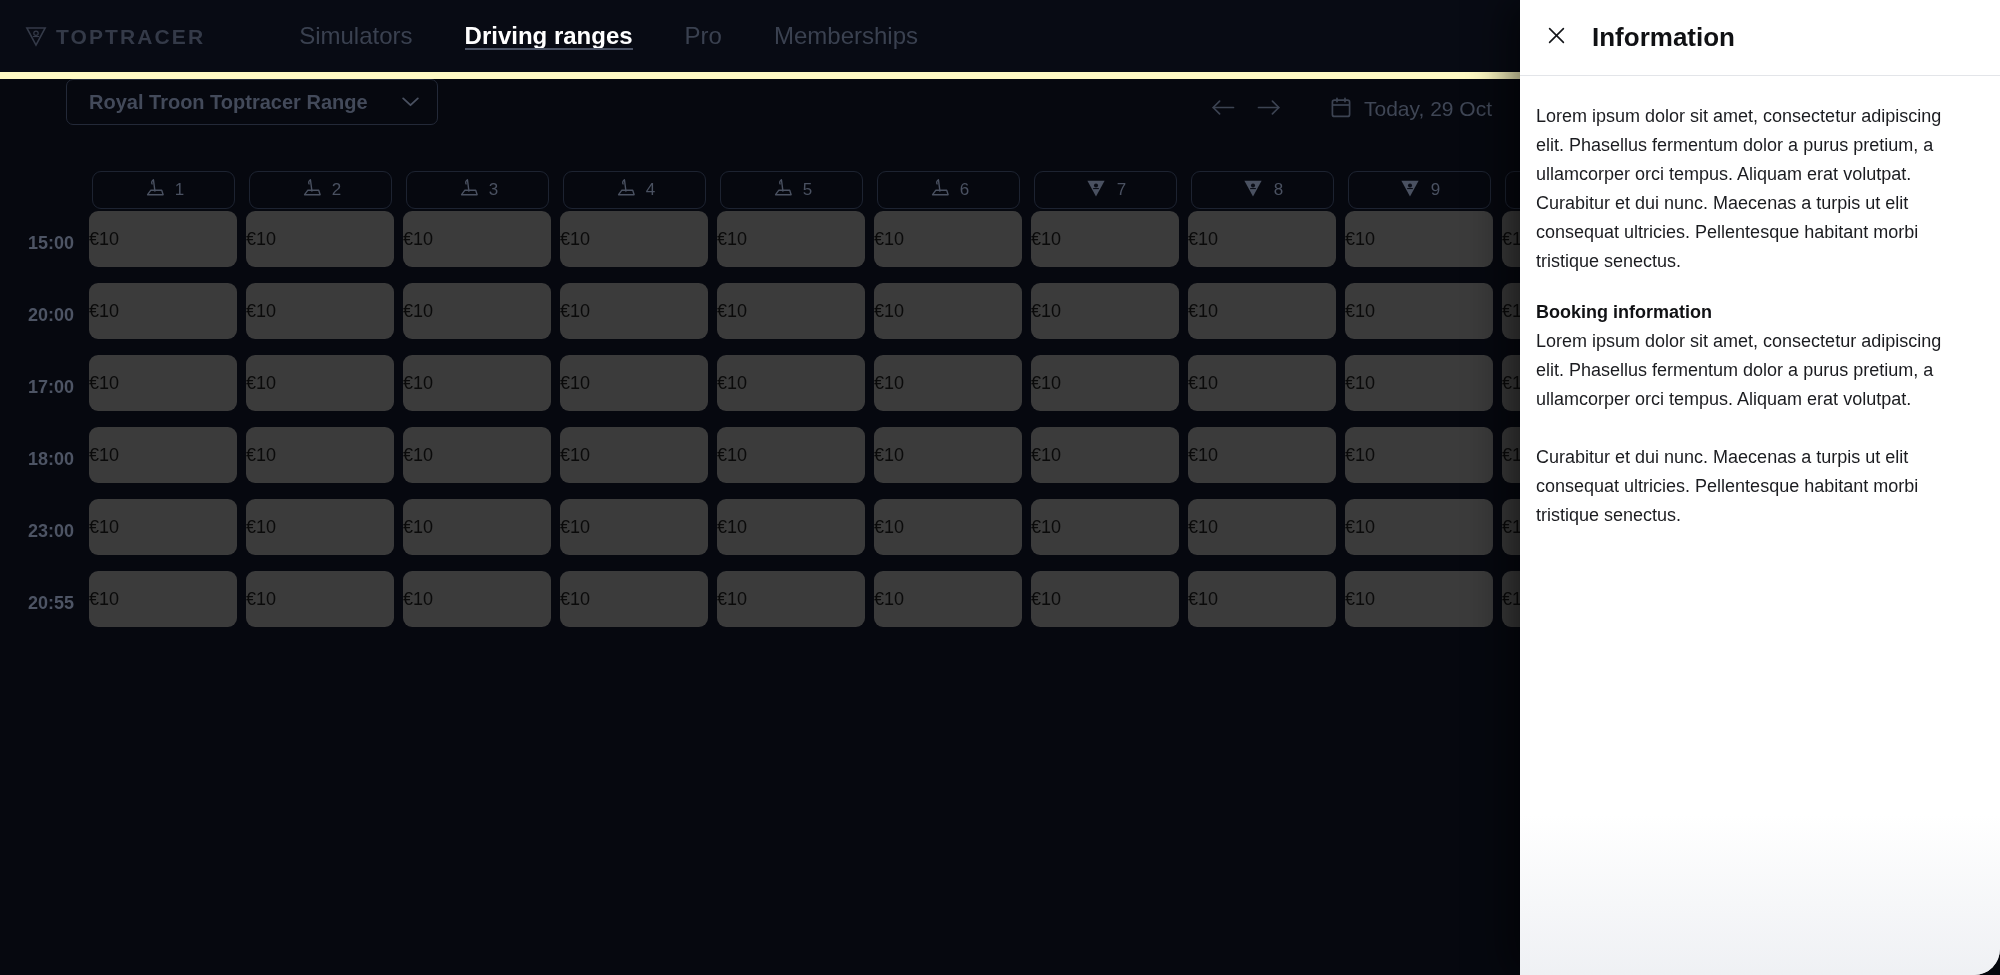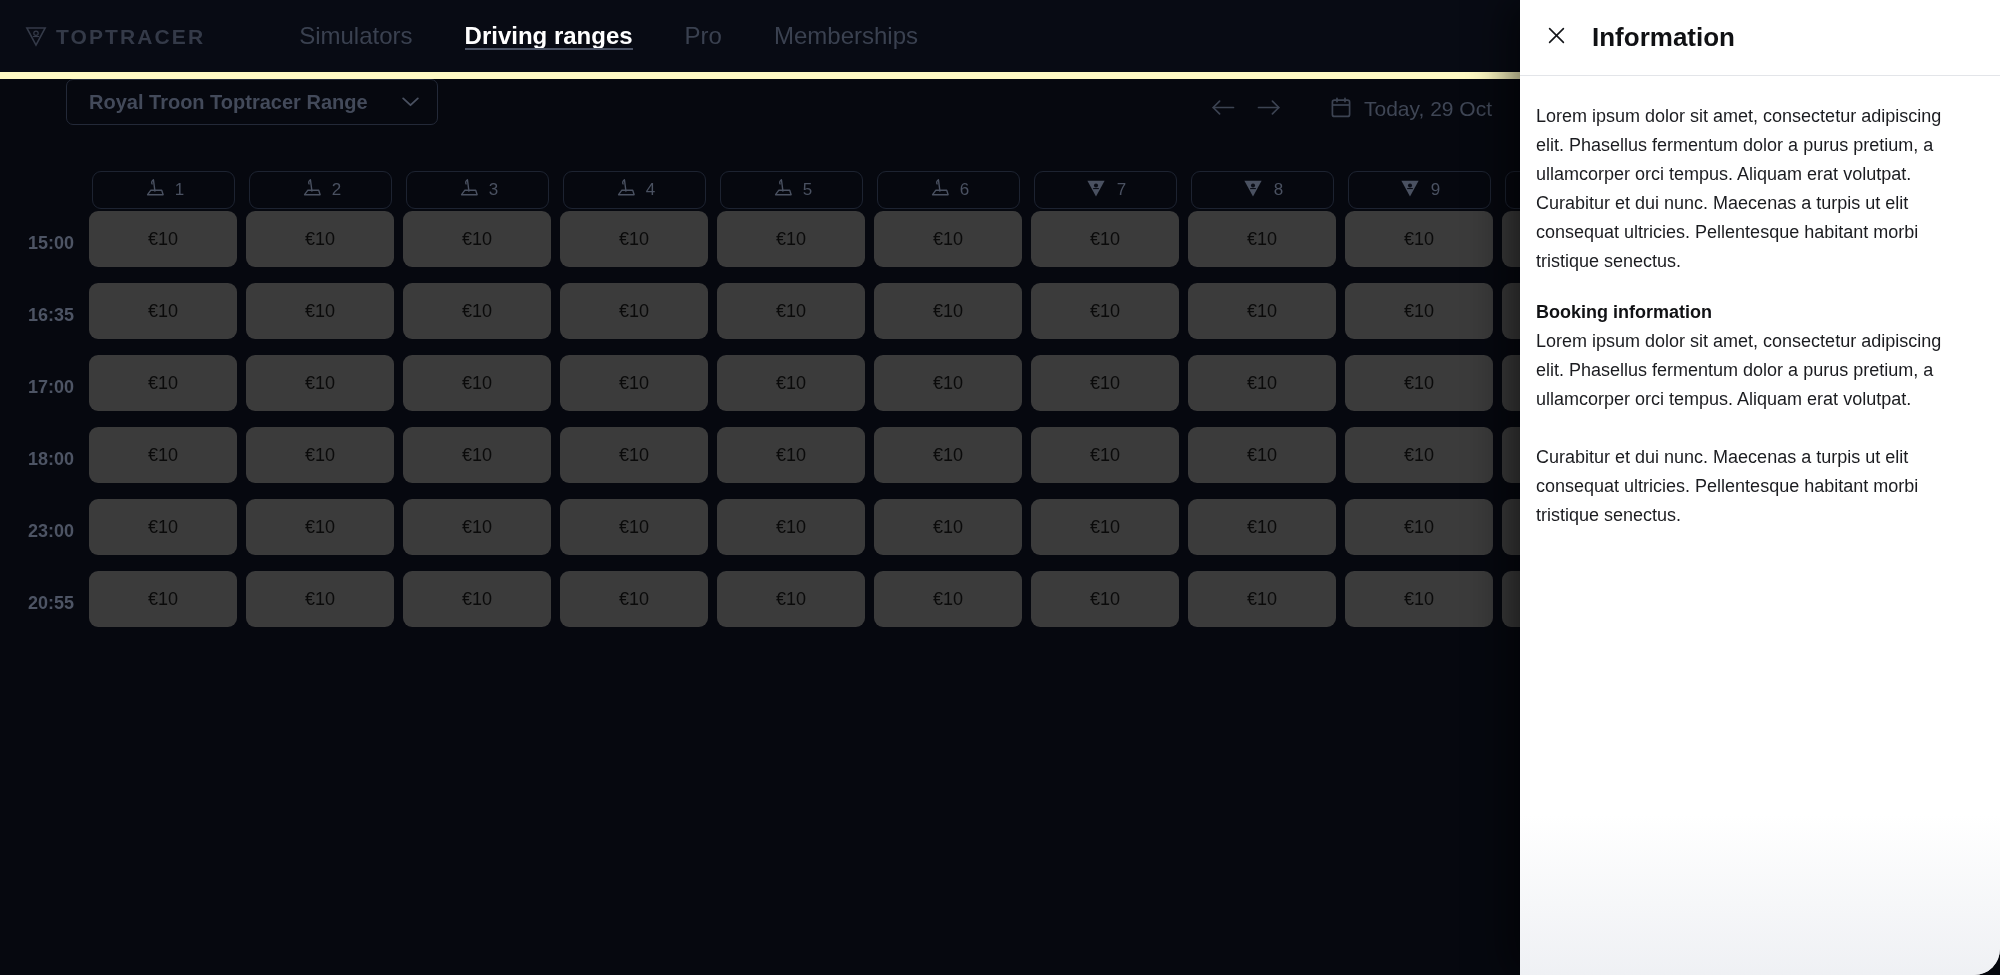--- a/index.html
+++ b/index.html
@@ -98,21 +98,21 @@
 
   .slot-row { position:relative; height:72px; }
   .time-label {
     position:absolute; left:20px; top:22px; width:62px;
     font-size:18px; font-weight:bold; color:#4d5464;
     text-align:center;
   }
   .cell {
     position:absolute; top:0; height:56px;
     background:#3b3b3b; border-radius:9px;
-    display:flex; align-items:center; justify-content:center;
+    display:flex; align-items:center; justify-content:flex-start;
     cursor:pointer;
   }
   .cell .price {
     font-size:18px; color:#0a0a0a; font-weight:normal;
   }
 
   
   .panel {
     position:absolute; top:0; left:1520px; width:480px; height:975px;
     background:#ffffff;
@@ -334,21 +334,21 @@
             <span class="price">€10</span>
           </div>
           <div class="cell" style="left: 1345px; width: 148px; background: rgb(59, 59, 59);">
             <span class="price">€10</span>
           </div>
           <div class="cell" style="left: 1502px; width: 148px; background: rgb(59, 59, 59);">
             <span class="price">€10</span>
           </div>
         </div>
         <div class="slot-row">
-          <div class="time-label">16:35</div>
+          <div class="time-label">20:00</div>
           <div class="cell" style="left: 89px; width: 148px; background: rgb(59, 59, 59);">
             <span class="price">€10</span>
           </div>
           <div class="cell" style="left: 246px; width: 148px; background: rgb(59, 59, 59);">
             <span class="price">€10</span>
           </div>
           <div class="cell" style="left: 403px; width: 148px; background: rgb(59, 59, 59);">
             <span class="price">€10</span>
           </div>
           <div class="cell" style="left: 560px; width: 148px; background: rgb(59, 59, 59);">

